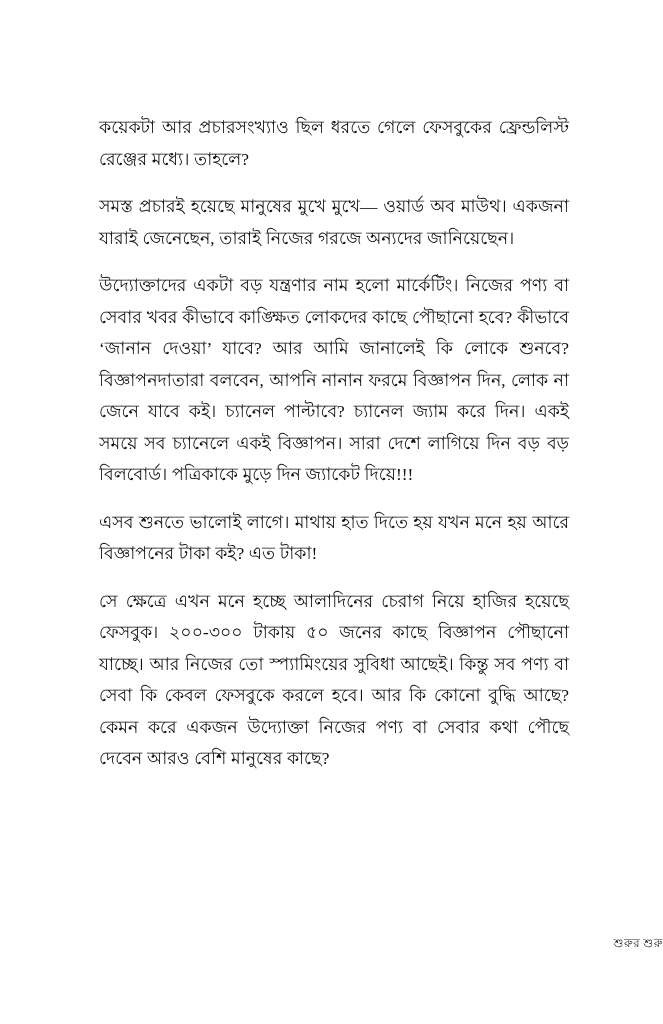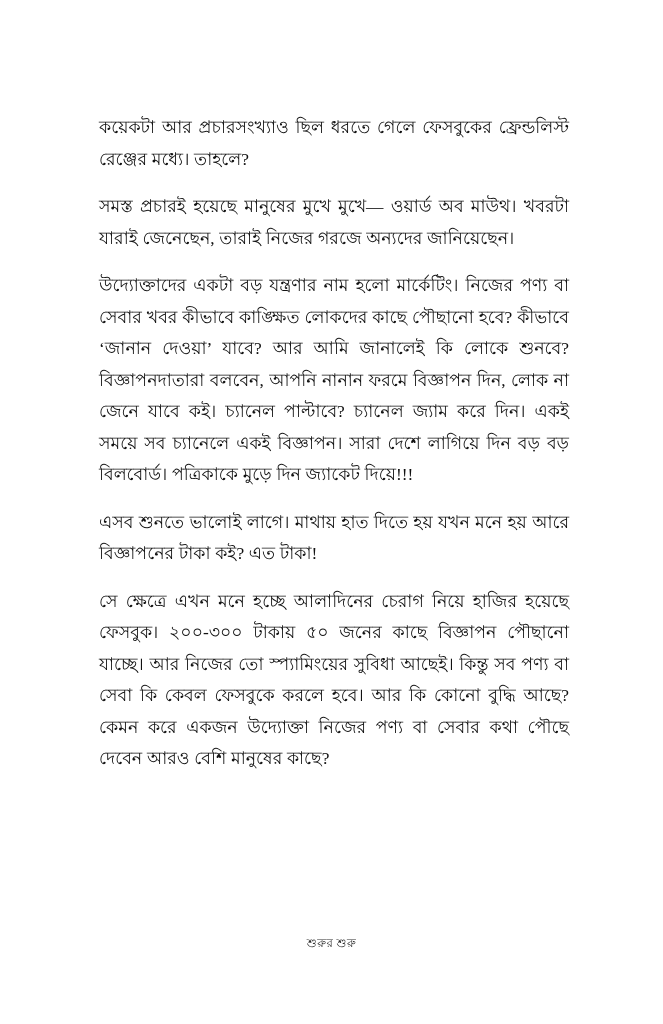--- a/index.html
+++ b/index.html
@@ -51,40 +51,40 @@
   
   .para.gap-before {
     margin-top: 6px;
   }
 
   .page-footer {
     position: absolute;
     left: 0;
     right: 0;
     top: 933px;
-    text-align: center;
+    text-align: right;
   }
 
   .footer-mark {
     display: inline-block;
     font-size: 11.5px;
     line-height: 16px;
     letter-spacing: 0.04em;
     color: #2a2a2a;
     font-family: "Liberation Serif", "DejaVu Serif", serif;
   }
 </style>
 </head>
 <body>
 
 <div class="page">
 
   <div class="text-column">
     <p class="para">কয়েকটা আর প্রচারসংখ্যাও ছিল ধরতে গেলে ফেসবুকের ফ্রেন্ডলিস্ট রেঞ্জের মধ্যে। তাহলে?</p>
-    <p class="para">সমস্ত প্রচারই হয়েছে মানুষের মুখে মুখে— ওয়ার্ড অব মাউথ। খবরটা যারাই জেনেছেন, তারাই নিজের গরজে অন্যদের জানিয়েছেন।</p>
+    <p class="para">সমস্ত প্রচারই হয়েছে মানুষের মুখে মুখে— ওয়ার্ড অব মাউথ। একজনা যারাই জেনেছেন, তারাই নিজের গরজে অন্যদের জানিয়েছেন।</p>
     <p class="para">উদ্যোক্তাদের একটা বড় যন্ত্রণার নাম হলো মার্কেটিং। নিজের পণ্য বা সেবার খবর কীভাবে কাঙ্ক্ষিত লোকদের কাছে পৌছানো হবে? কীভাবে ‘জানান দেওয়া’ যাবে? আর আমি জানালেই কি লোকে শুনবে? বিজ্ঞাপনদাতারা বলবেন, আপনি নানান ফরমে বিজ্ঞাপন দিন, লোক না জেনে যাবে কই। চ্যানেল পাল্টাবে? চ্যানেল জ্যাম করে দিন। একই সময়ে সব চ্যানেলে একই বিজ্ঞাপন। সারা দেশে লাগিয়ে দিন বড় বড় বিলবোর্ড। পত্রিকাকে মুড়ে দিন জ্যাকেট দিয়ে!!!</p>
     <p class="para">এসব শুনতে ভালোই লাগে। মাথায় হাত দিতে হয় যখন মনে হয় আরে বিজ্ঞাপনের টাকা কই? এত টাকা!</p>
     <p class="para gap-before">সে ক্ষেত্রে এখন মনে হচ্ছে আলাদিনের চেরাগ নিয়ে হাজির হয়েছে ফেসবুক। ২০০-৩০০ টাকায় ৫০ জনের কাছে বিজ্ঞাপন পৌছানো যাচ্ছে। আর নিজের তো স্প্যামিংয়ের সুবিধা আছেই। কিন্তু সব পণ্য বা সেবা কি কেবল ফেসবুকে করলে হবে। আর কি কোনো বুদ্ধি আছে? কেমন করে একজন উদ্যোক্তা নিজের পণ্য বা সেবার কথা পৌছে দেবেন আরও বেশি মানুষের কাছে?</p>
   </div>
 
   <div class="page-footer">
     <span class="footer-mark">শুরুর শুরু</span>
   </div>
 
 </div>

